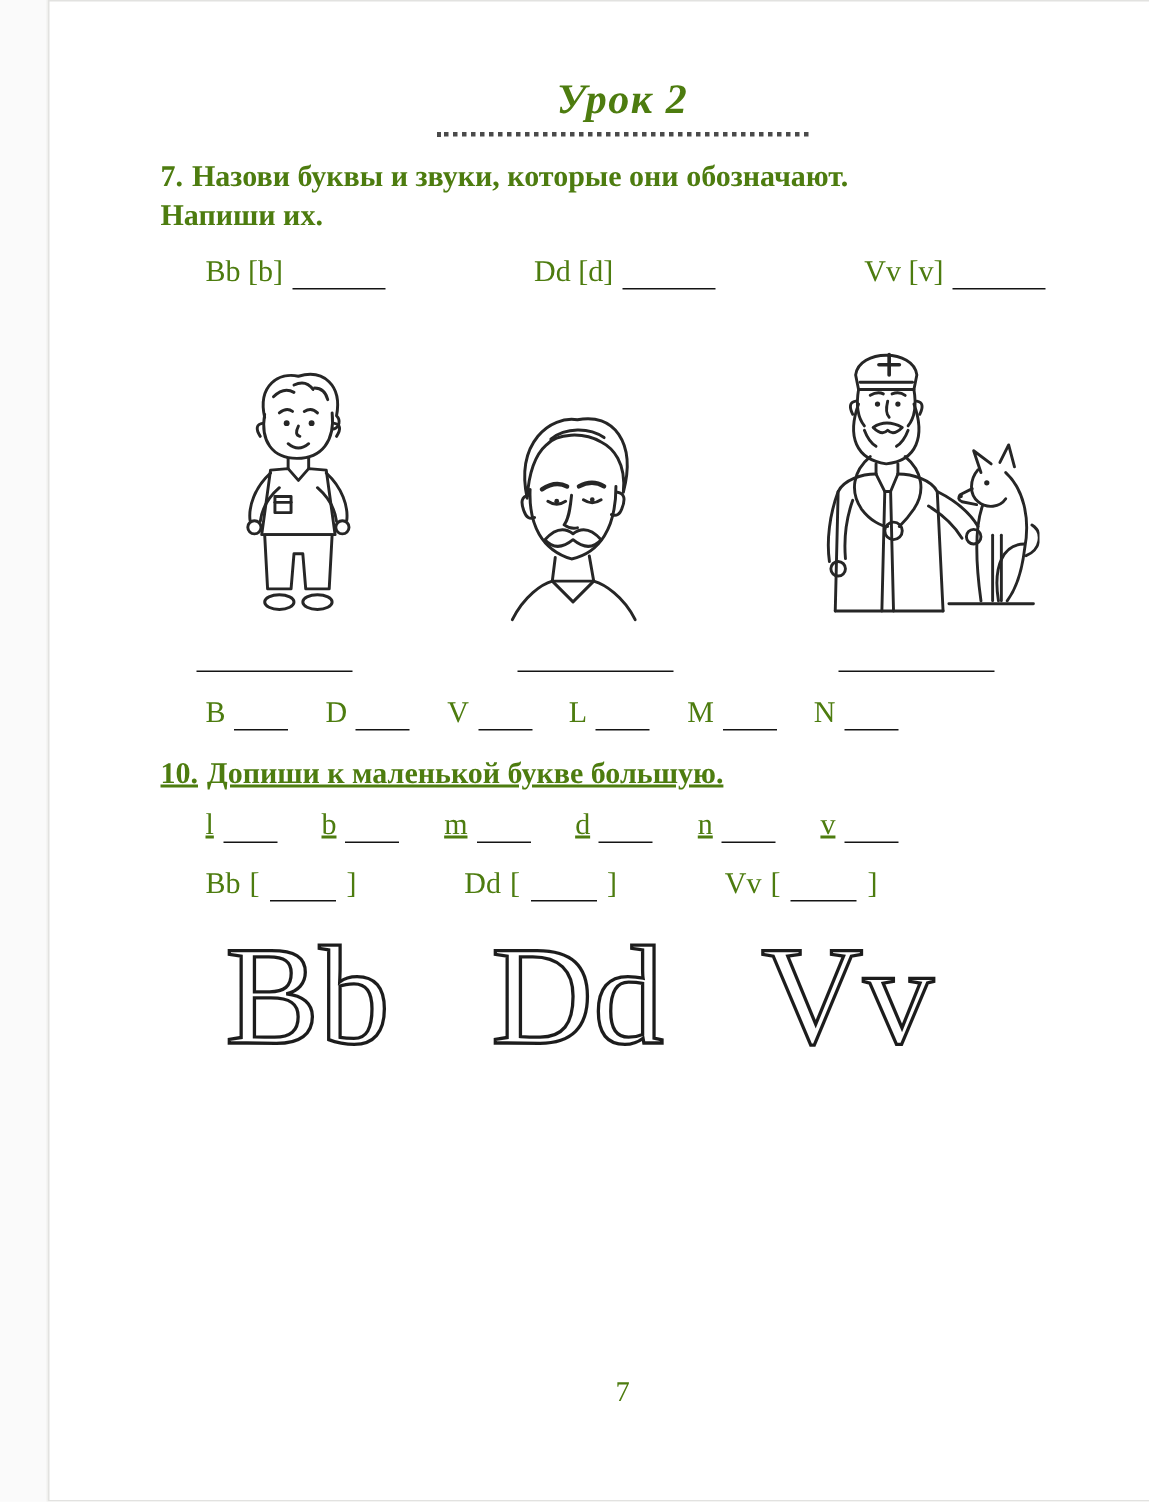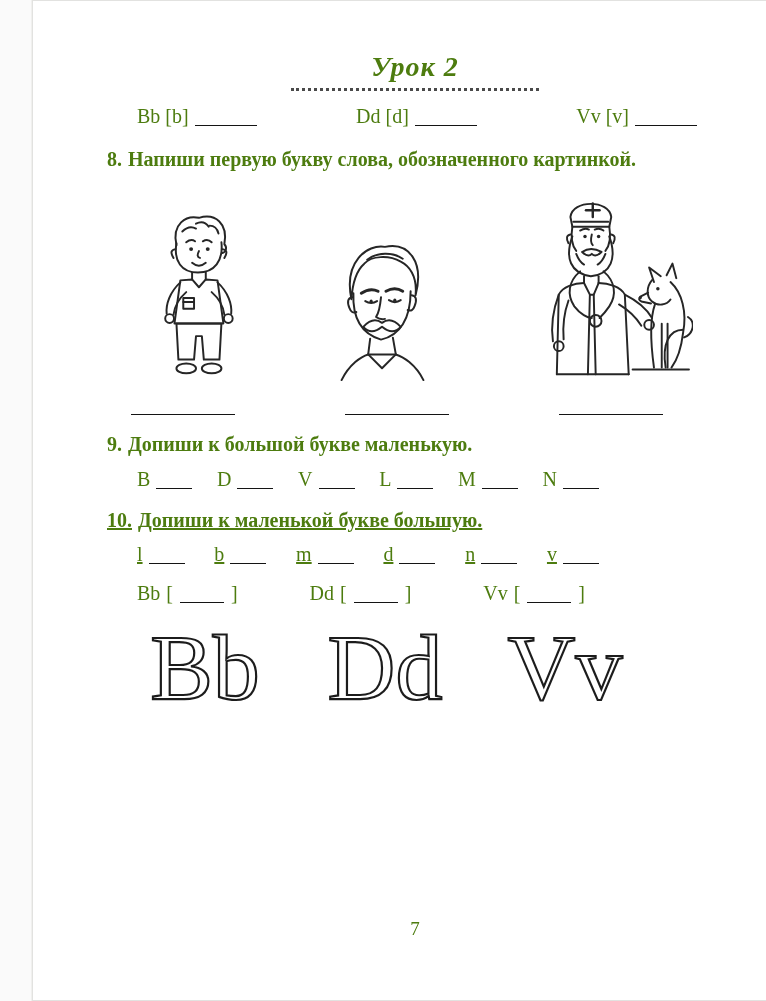--- a/index.html
+++ b/index.html
@@ -8,21 +8,21 @@
     border:1px solid #e2e2e0;outline:1px solid #f0f0ee;
     font-family:"Liberation Serif","DejaVu Serif",serif;color:#4d7c0f;
     padding:50px 74px 0 74px;position:relative;overflow:hidden;margin-left:32px;
   }
   .title-wrap{text-align:center;margin-bottom:14px;}
   .lesson-title{font-size:28px;font-weight:bold;font-style:italic;letter-spacing:1px;}
   .dotted-rule{width:248px;margin:3px auto 0 auto;border-bottom:3px dotted #4a4a4a;height:2px;}
   .ex-head{font-weight:bold;font-size:20px;line-height:1.32;margin:0;}
   .ex-head .num{margin-right:6px;}
   .blank{display:inline-block;border-bottom:1.6px solid #141414;height:20px;}
-  .pair{display:inline-flex;gap:6px;}
+  .pair{display:inline-flex;align-items:flex-end;gap:6px;}
   
   .ex7-row{display:flex;justify-content:space-between;width:560px;margin:12px 0 0 30px;font-size:20px;}
   .ex7-row .blank{width:62px;}
   
   .pics{display:flex;justify-content:space-between;align-items:flex-end;padding:0 30px;margin-top:6px;height:208px;}
   .pic-blanks{display:flex;justify-content:space-between;padding:0 60px 0 24px;margin-top:8px;}
   .pic-blanks .blank{width:104px;}
   
   .letter-row{display:flex;justify-content:space-between;width:462px;margin:10px 0 0 30px;font-size:20px;}
   .letter-row .blank{width:36px;}
@@ -47,38 +47,38 @@
 <body>
 
 <div class="page">
 
   <div class="title-wrap">
     <div class="lesson-title">Урок 2</div>
     <div class="dotted-rule"></div>
   </div>
 
   <section style="margin-top:10px;">
+    <p class="ex-head"><span class="num">7.</span><span>Назови буквы и звуки, которые они обозначают.</span><br><span>Напиши их.</span></p>
     <div class="ex7-row">
       <span class="pair">
           <span>Bb [b]</span>
           <span class="blank"></span>
         </span>
       <span class="pair">
           <span>Dd [d]</span>
           <span class="blank"></span>
         </span>
       <span class="pair">
           <span>Vv [v]</span>
           <span class="blank"></span>
         </span>
     </div>
   </section>
 
   <section>
-    <p class="ex-head"><span class="num">8.</span><span>Напиши первую букву слова, обозначенного картинкой.</span></p>
 
     <div class="pics">
 
       <svg class="pic" width="118" height="176" viewBox="0 0 120 180">
         <g class="line-art">
           <path d="M40,36 C35,14 50,5 63,8 C80,3 93,14 89,35 C92,38 91,43 87,44"></path>
           <path d="M46,22 q7,-7 14,-3"></path>
             <path d="M60,14 q8,-4 13,3"></path>
             <path d="M74,16 q7,0 9,8"></path>
           <path d="M40,34 C37,52 45,64 62,64 C79,64 88,52 86,33"></path>
@@ -183,21 +183,20 @@
     </div>
 
     <div class="pic-blanks">
       <span class="blank"></span>
       <span class="blank"></span>
       <span class="blank"></span>
     </div>
   </section>
 
   <section style="margin-top:16px;">
-    <p class="ex-head"><span class="num">9.</span><span>Допиши к большой букве маленькую.</span></p>
     <div class="letter-row">
       <span class="pair">
           <span>B</span>
           <span class="blank"></span>
         </span>
       <span class="pair">
           <span>D</span>
           <span class="blank"></span>
         </span>
       <span class="pair">

